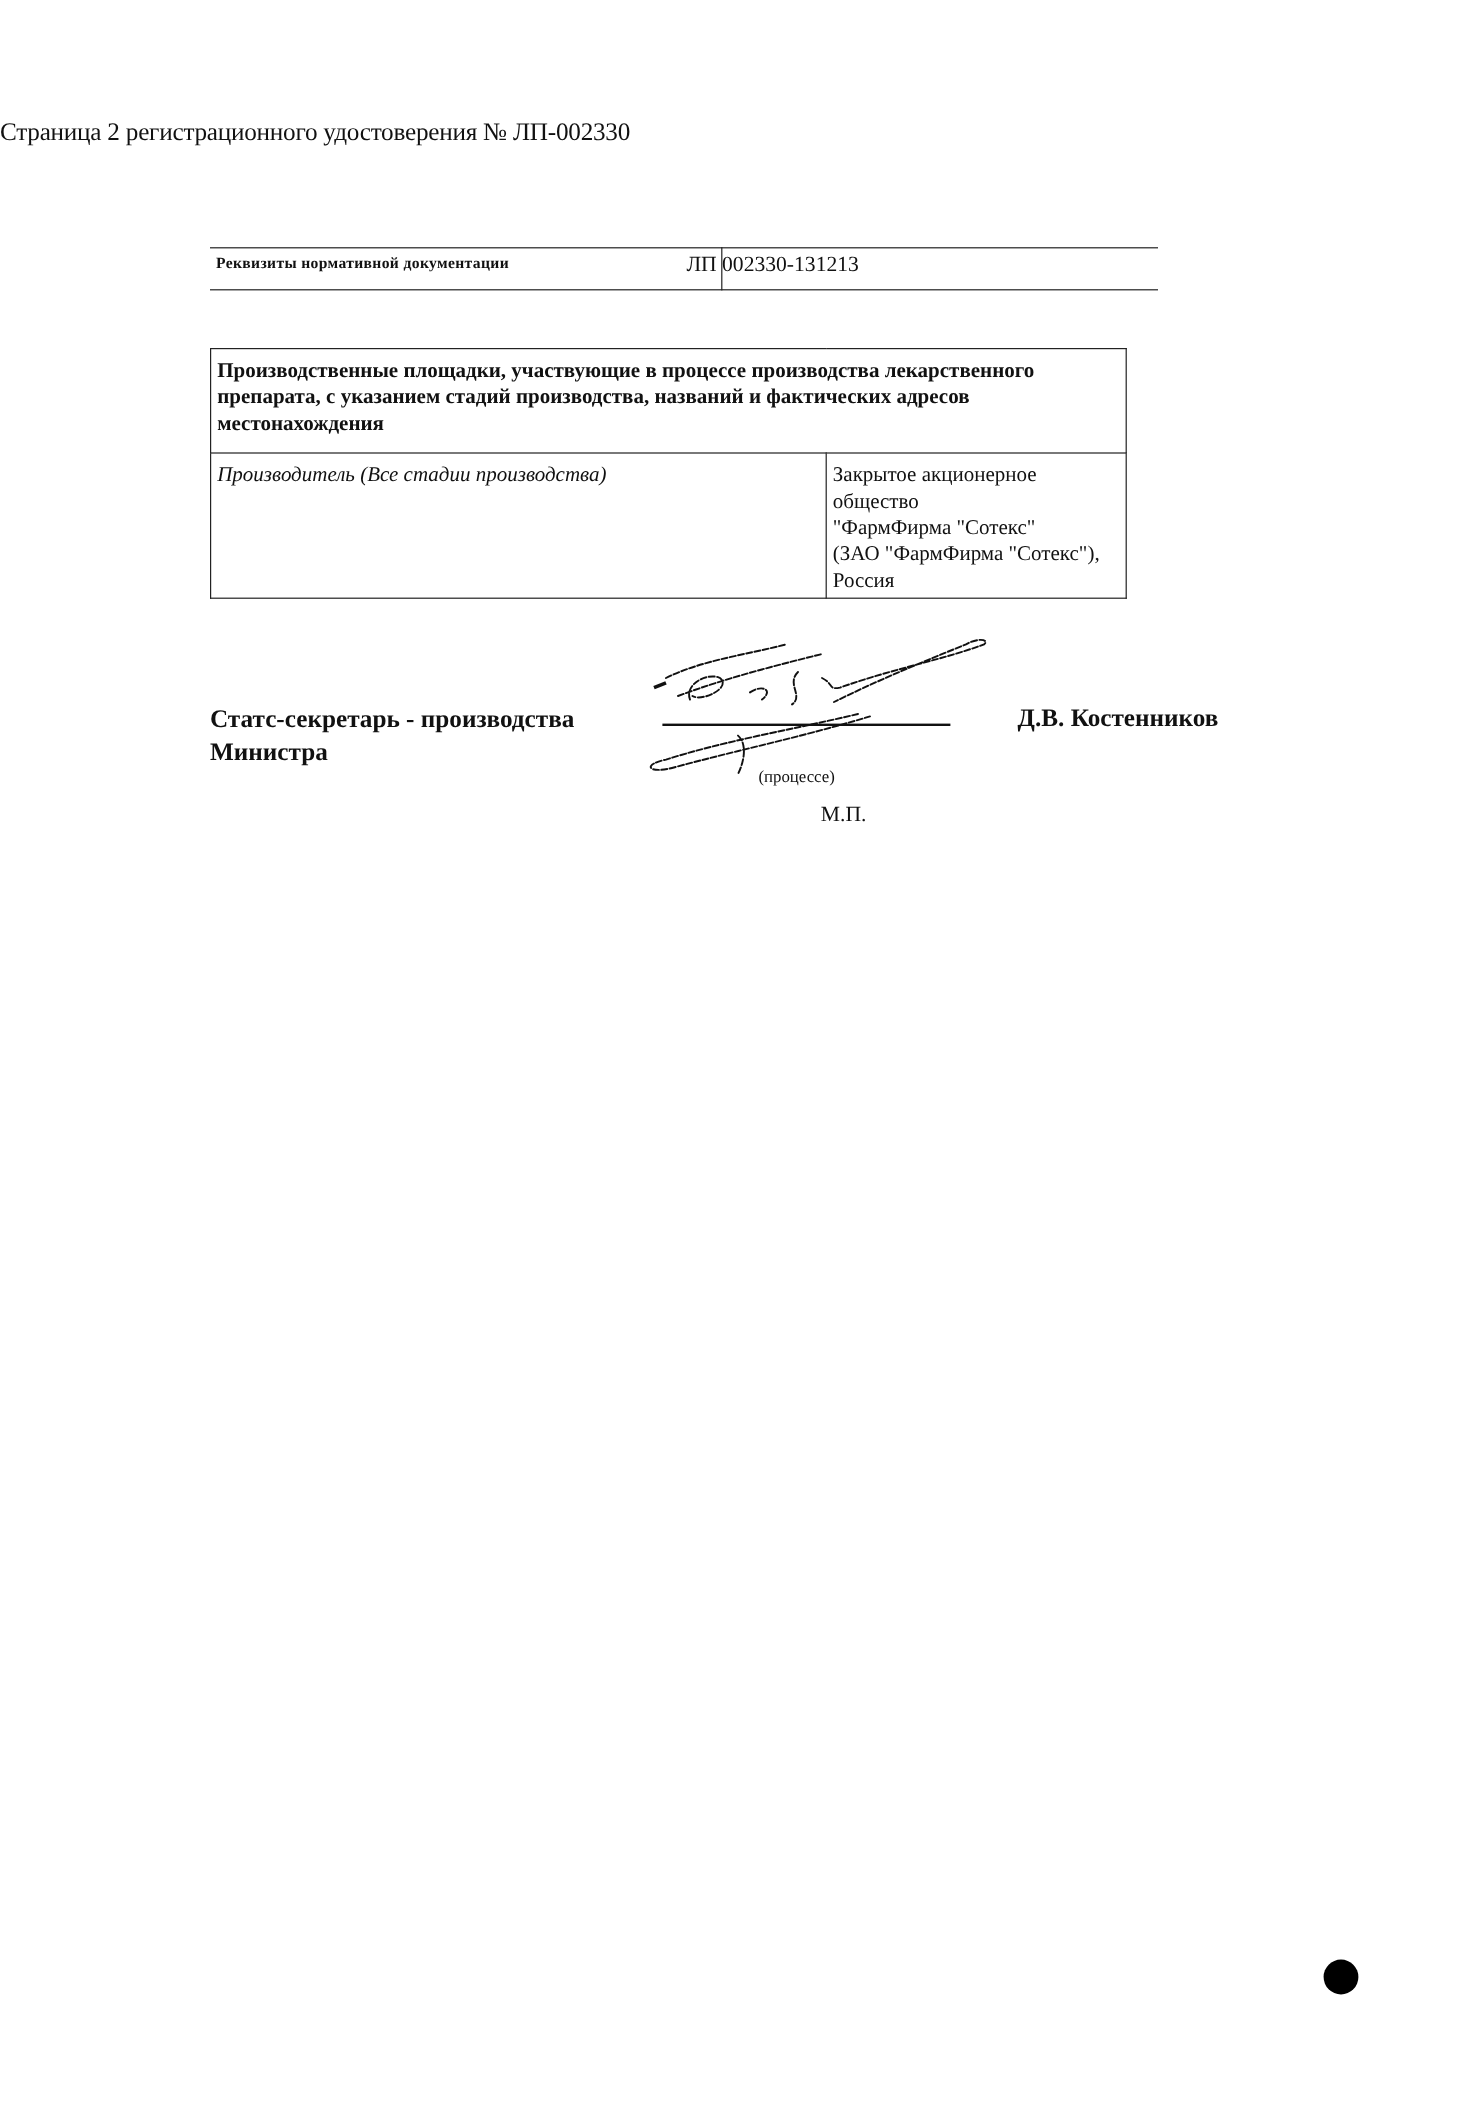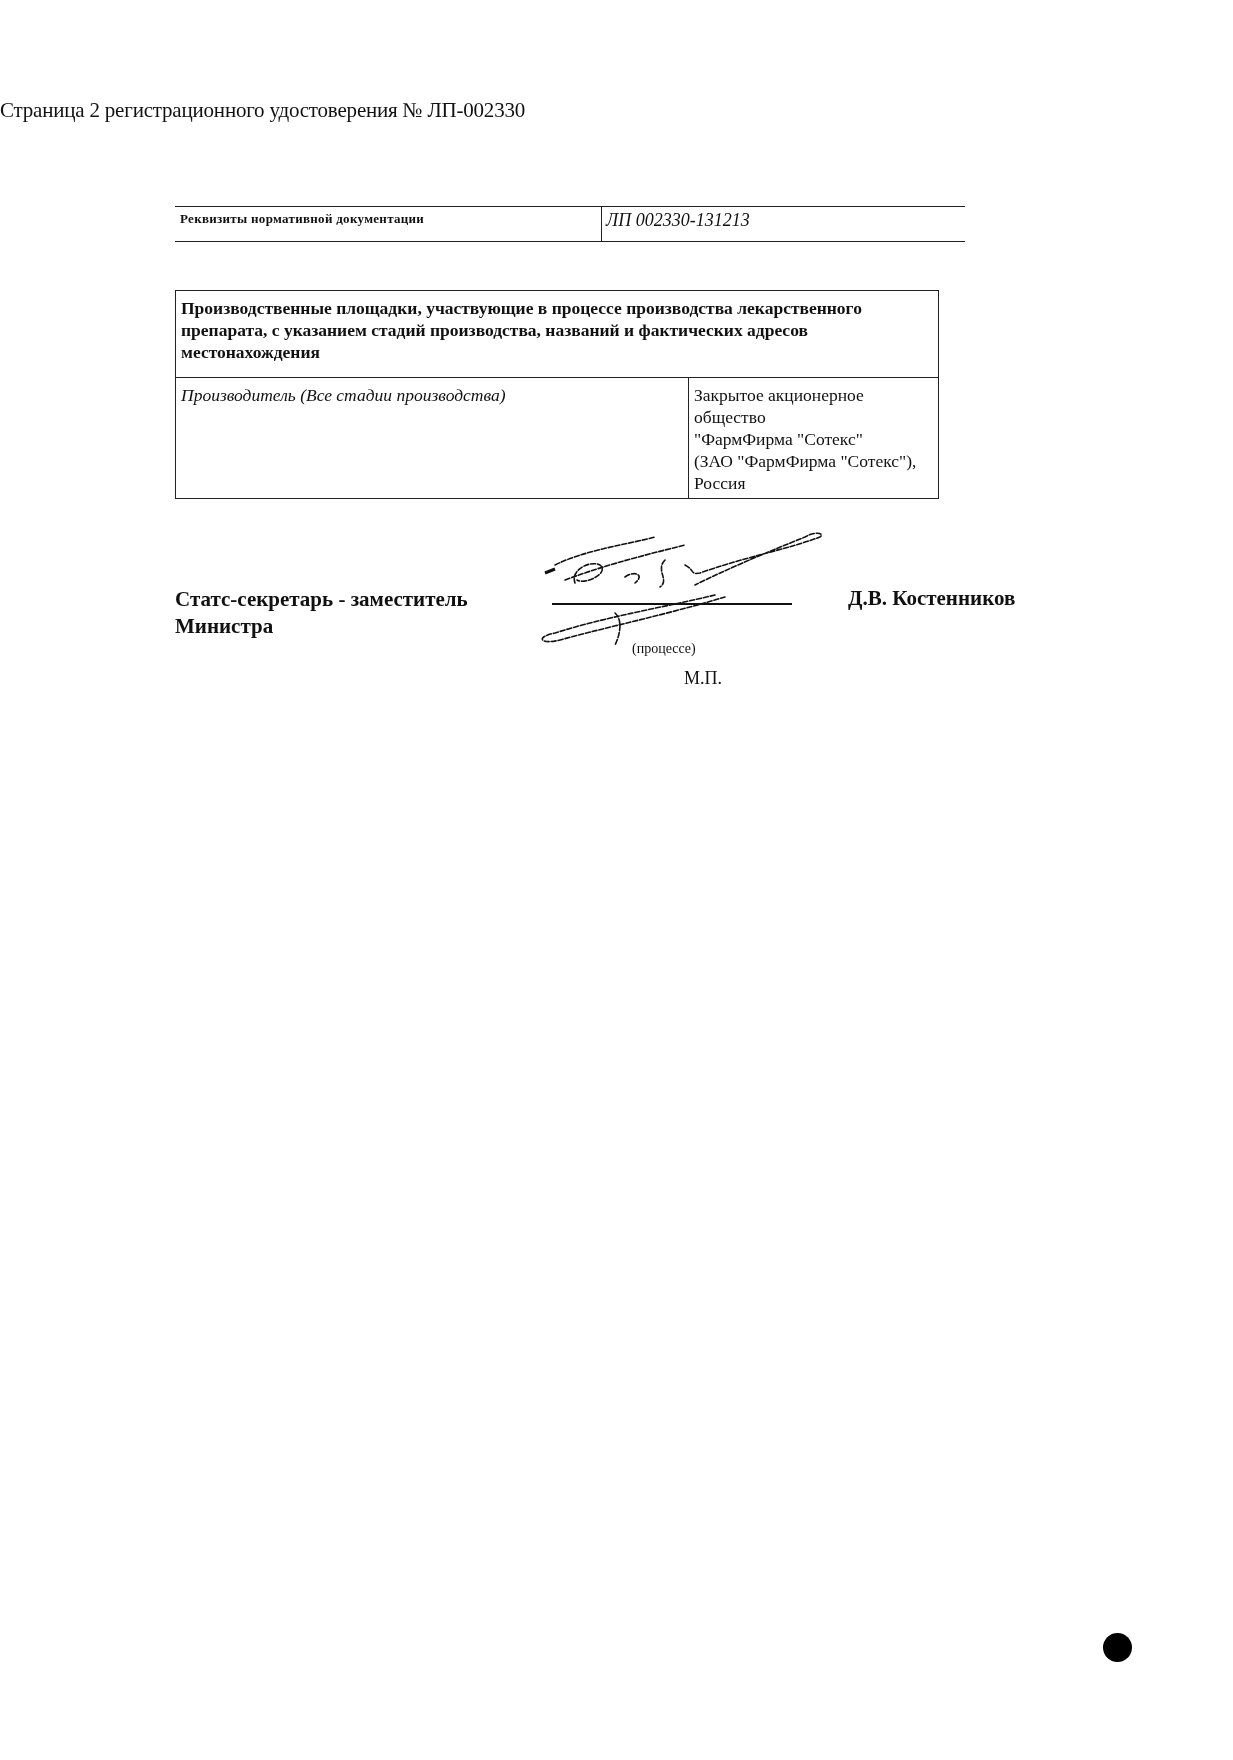--- a/index.html
+++ b/index.html
@@ -5,21 +5,21 @@
   html, body { margin: 0; padding: 0; background: #ffffff; }
   body { width: 1233px; height: 1760px; position: relative; overflow: hidden;
          font-family: "Liberation Serif", serif; color: #111; }
   .abs { position: absolute; }
   .title { left: 0; width: 1233px; top: 78px; text-align: left; font-size: 21px; letter-spacing: -0.2px; margin-top: 20px; }
 
   .req-top { left: 175px; width: 790px; top: 206px; border-top: 1.5px solid #222; }
   .req-bot { left: 175px; width: 790px; top: 241px; border-top: 1.5px solid #222; }
   .req-div { left: 601px; top: 206px; height: 36px; border-left: 1.5px solid #222; }
   .req-label { left: 180px; top: 211px; font-size: 13px; font-weight: bold; letter-spacing: 0.3px; }
-  .req-value { left: 606px; top: 210px; font-size: 18px; font-style: italic; }
+  .req-value { left: 572px; top: 210px; font-size: 18px; }
 
   table.sites { position: absolute; left: 175px; top: 290px; width: 764px; border-collapse: collapse;
                 font-size: 17.5px; line-height: 22px; }
   table.sites td { border: 1.5px solid #222; vertical-align: top; padding: 6px 4px 4px 5px; }
   .hdr { font-weight: bold; height: 76px; }
   .row2 td { height: 70px; }
   .col1 { width: 503px; font-style: italic; }
   .addr { height: 44px; padding-top: 4px !important; }
 
   .sig-role { left: 175px; top: 586px; font-size: 21px; font-weight: bold; line-height: 27px; }
@@ -51,21 +51,21 @@
     <td>
       <div>Закрытое акционерное общество</div>
       <div>"ФармФирма "Сотекс"</div>
       <div>(ЗАО "ФармФирма "Сотекс"), Россия</div>
     </td>
   </tr>
 </tbody>
   </table>
 
 <div class="abs sig-role">
-  <div>Статс-секретарь - заместитель</div>
+  <div>Статс-секретарь - производства</div>
   <div>Министра</div>
 </div>
 
 <svg class="abs signature" viewBox="0 0 320 130">
   <g fill="none" stroke="#111" stroke-width="1.6" stroke-dasharray="5 2" stroke-linecap="round">
     <path d="M40 40 C70 25, 110 20, 140 12 M50 55 C90 40, 130 30, 170 20"></path>
     <path d="M60 58 C55 45, 75 35, 85 40 C95 48, 70 60, 62 55"></path>
     <path d="M110 52 C120 45, 130 50, 120 58"></path>
     <path d="M150 35 C140 45, 155 55, 145 62"></path>
     <path d="M170 40 C180 45, 175 50, 185 48 C230 32, 270 25, 305 12 C310 8, 300 6, 290 12 C250 28, 210 45, 180 60"></path>

